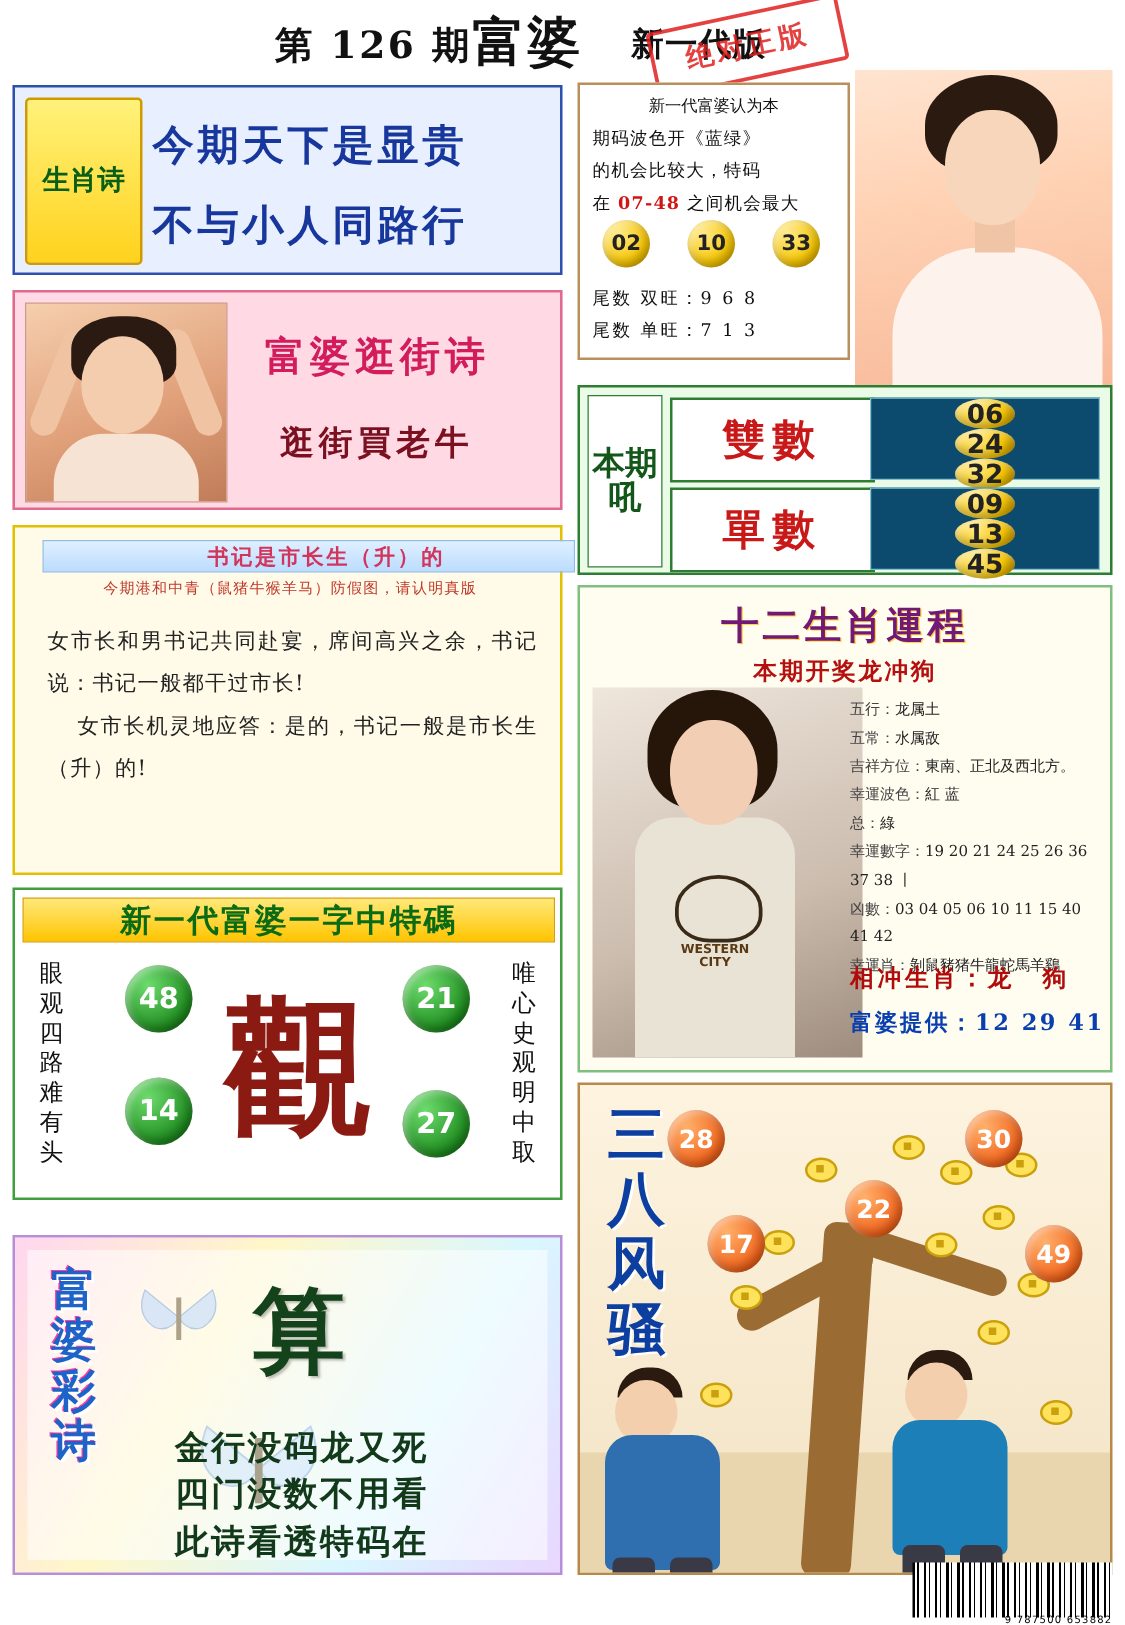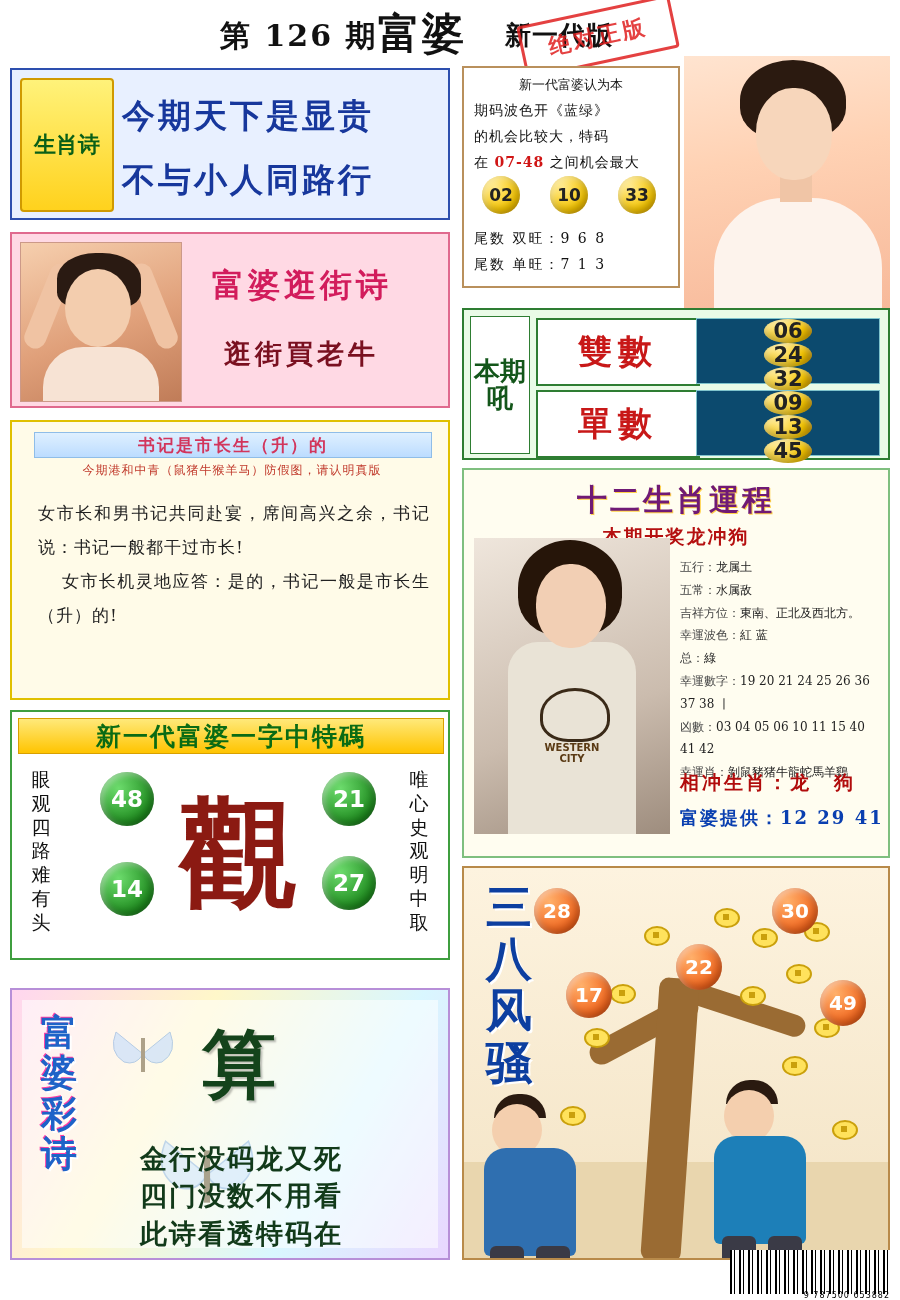--- a/index.html
+++ b/index.html
@@ -98,21 +98,21 @@
 
   .story{
     left:10px;top:420px;width:440px;height:280px;
     border:2px solid #e0c000;background:#fffbe8;
   }
   .story-hd{
     position:absolute;left:22px;top:10px;width:396px;height:24px;
     background:linear-gradient(#dff0ff,#bcdcff);
     border:1px solid #8fbde8;
     display:flex;align-items:center;justify-content:center;
-    color:#d2355c;font-weight:bold;font-size:17px;letter-spacing:2px;
+    color:#d2355c;font-weight:bold;font-size:17px;letter-spacing:2px;padding-left:28px;
   }
   .story-sub{
     position:absolute;left:0;top:40px;width:440px;text-align:center;
     color:#c0392b;font-size:12px;letter-spacing:1px;
   }
   .story-body{
     position:absolute;left:26px;top:74px;width:392px;
     font-size:17px;color:#222;line-height:2.0;letter-spacing:1px;text-align:justify;
   }
   .story-body p{margin:0;}
@@ -244,22 +244,23 @@
   .yc-title{
     position:absolute;left:0;top:10px;width:100%;text-align:center;
     font-size:30px;font-weight:bold;color:#701a75;letter-spacing:3px;
     text-shadow:1px 1px 0 #ffd24a;
   }
   .yc-sub{
     position:absolute;left:0;top:54px;width:100%;text-align:center;
     font-size:19px;font-weight:bold;color:#b51010;letter-spacing:2px;
   }
   .yc-photo{
-    position:absolute;left:10px;top:68px;width:196px;height:296px;overflow:hidden;
+    position:absolute;left:10px;top:80px;width:196px;height:296px;overflow:hidden;
     background:linear-gradient(160deg,#efe6dc,#cbbcae 60%,#9e8d7e);
+    padding-left:20px;
   }
   .yc-photo .hair{
     position:absolute;left:44px;top:2px;width:104px;height:96px;border-radius:50% 50% 40% 40%;background:#261509;
   }
   .yc-photo .face{
     position:absolute;left:62px;top:26px;width:70px;height:84px;border-radius:48%;background:#f2cfb4;
   }
   .yc-photo .body{
     position:absolute;left:34px;top:104px;width:128px;height:192px;border-radius:30px 30px 0 0;background:#e9e3d6;
   }
@@ -371,21 +372,21 @@
   </div>
 
   <div class="box yizi">
     <div class="yizi-hd cn">新一代富婆一字中特碼</div>
     <div class="yizi-left cn">眼观四路难有头</div>
     <div class="yizi-right cn">唯心史观明中取</div>
     <div class="bigchar cn">觀</div>
     <div class="ball green" style="left:88px;top:60px;width:54px;height:54px;font-size:23px;">48</div>
     <div class="ball green" style="left:310px;top:60px;width:54px;height:54px;font-size:23px;">21</div>
     <div class="ball green" style="left:88px;top:150px;width:54px;height:54px;font-size:23px;">14</div>
-    <div class="ball green" style="left:310px;top:144px;width:54px;height:54px;font-size:23px;">27</div>
+    <div class="ball green" style="left:310px;top:160px;width:54px;height:54px;font-size:23px;">27</div>
   </div>
 
   <div class="box caishi">
     <div class="caishi-inner"></div>
     <svg class="butterfly" style="left:96px;top:36px;" viewBox="0 0 70 56">
       <path d="M35 28 L8 6 Q0 26 16 36 Q28 40 35 28Z" fill="#bcd9ff" stroke="#7aa7dd"></path>
       <path d="M35 28 L62 6 Q70 26 54 36 Q42 40 35 28Z" fill="#bcd9ff" stroke="#7aa7dd"></path>
       <rect x="33" y="12" width="4" height="34" fill="#6b5b3a"></rect>
     </svg>
     <svg class="butterfly" style="left:140px;top:142px;width:110px;height:86px;" viewBox="0 0 70 56">

